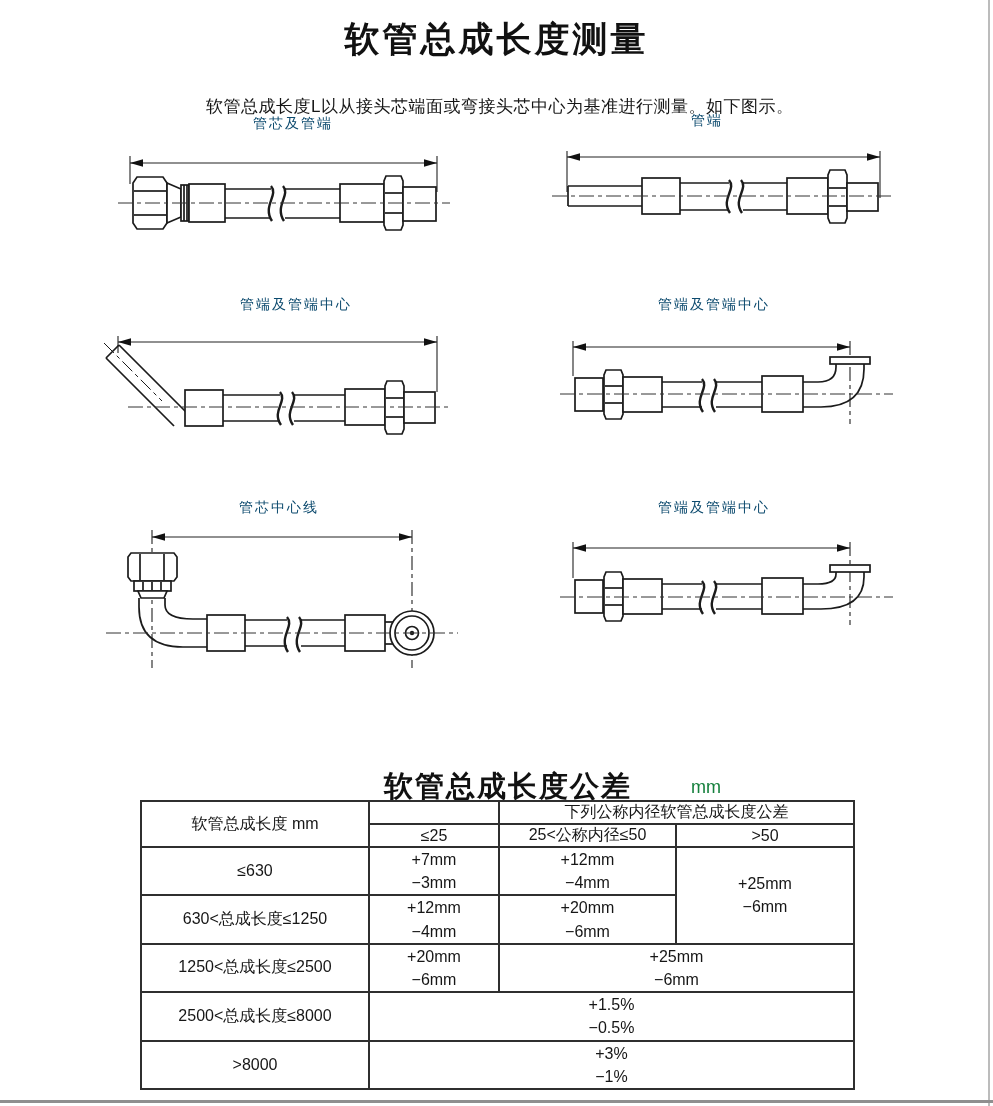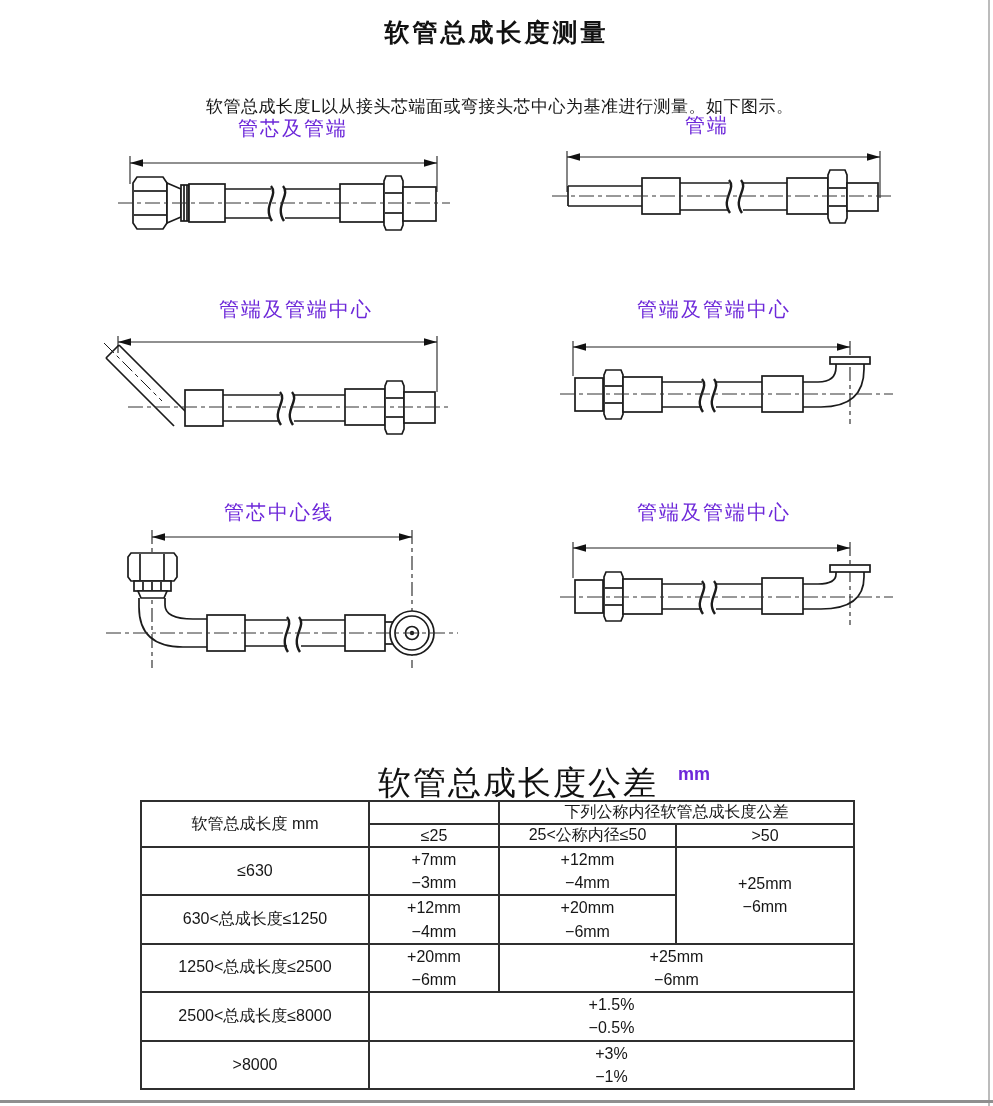--- a/index.html
+++ b/index.html
@@ -3,40 +3,40 @@
 <meta charset="utf-8">
 <style>
   html,body { margin:0; padding:0; background:#fff; }
   .page {
     position:relative; width:993px; height:1106px; background:#ffffff;
     font-family:"Liberation Sans","DejaVu Sans",sans-serif; color:#1a1a1a;
     overflow:hidden;
   }
   .title {
     position:absolute; left:0; top:16px; width:993px; margin:0;
-    text-align:center; font-size:25px; font-weight:700; letter-spacing:3px;
+    text-align:center; font-size:35px; font-weight:700; letter-spacing:3px;
     color:#111;
   }
   .subtitle {
     position:absolute; left:190px; top:79px; margin:16px;
     font-size:17px; font-weight:400; color:#151515; letter-spacing:0.5px;
   }
   .dia-label {
     position:absolute; transform:translateX(-50%);
     font-family:"Liberation Serif","DejaVu Serif",serif;
-    font-size:20px; color:#6d28d9; letter-spacing:2px; white-space:nowrap;
+    font-size:14px; color:#0c4a6e; letter-spacing:2px; white-space:nowrap;
   }
   svg.dia { position:absolute; overflow:visible; }
   .tbl-title {
-    position:absolute; left:368px; top:751px; margin:10px;
-    font-size:33px; font-weight:400; letter-spacing:2px; color:#111;
+    position:absolute; left:368px; top:751px; margin:16px;
+    font-size:29px; font-weight:700; letter-spacing:2px; color:#111;
   }
   .tbl-unit {
-    position:absolute; left:678px; top:764px; margin:0;
-    font-size:18px; font-weight:700; color:#6d28d9;
+    position:absolute; left:678px; top:764px; margin:13px;
+    font-size:18px; font-weight:400; color:#15803d;
   }
   table.tol-table {
     position:absolute; left:140px; top:800px; width:713px;
     border-collapse:collapse; table-layout:fixed;
     font-size:16px; color:#161616;
   }
   table.tol-table td {
     border:2px solid #2f2f2f; text-align:center; vertical-align:middle;
     padding:0 2px; font-weight:400;
   }

